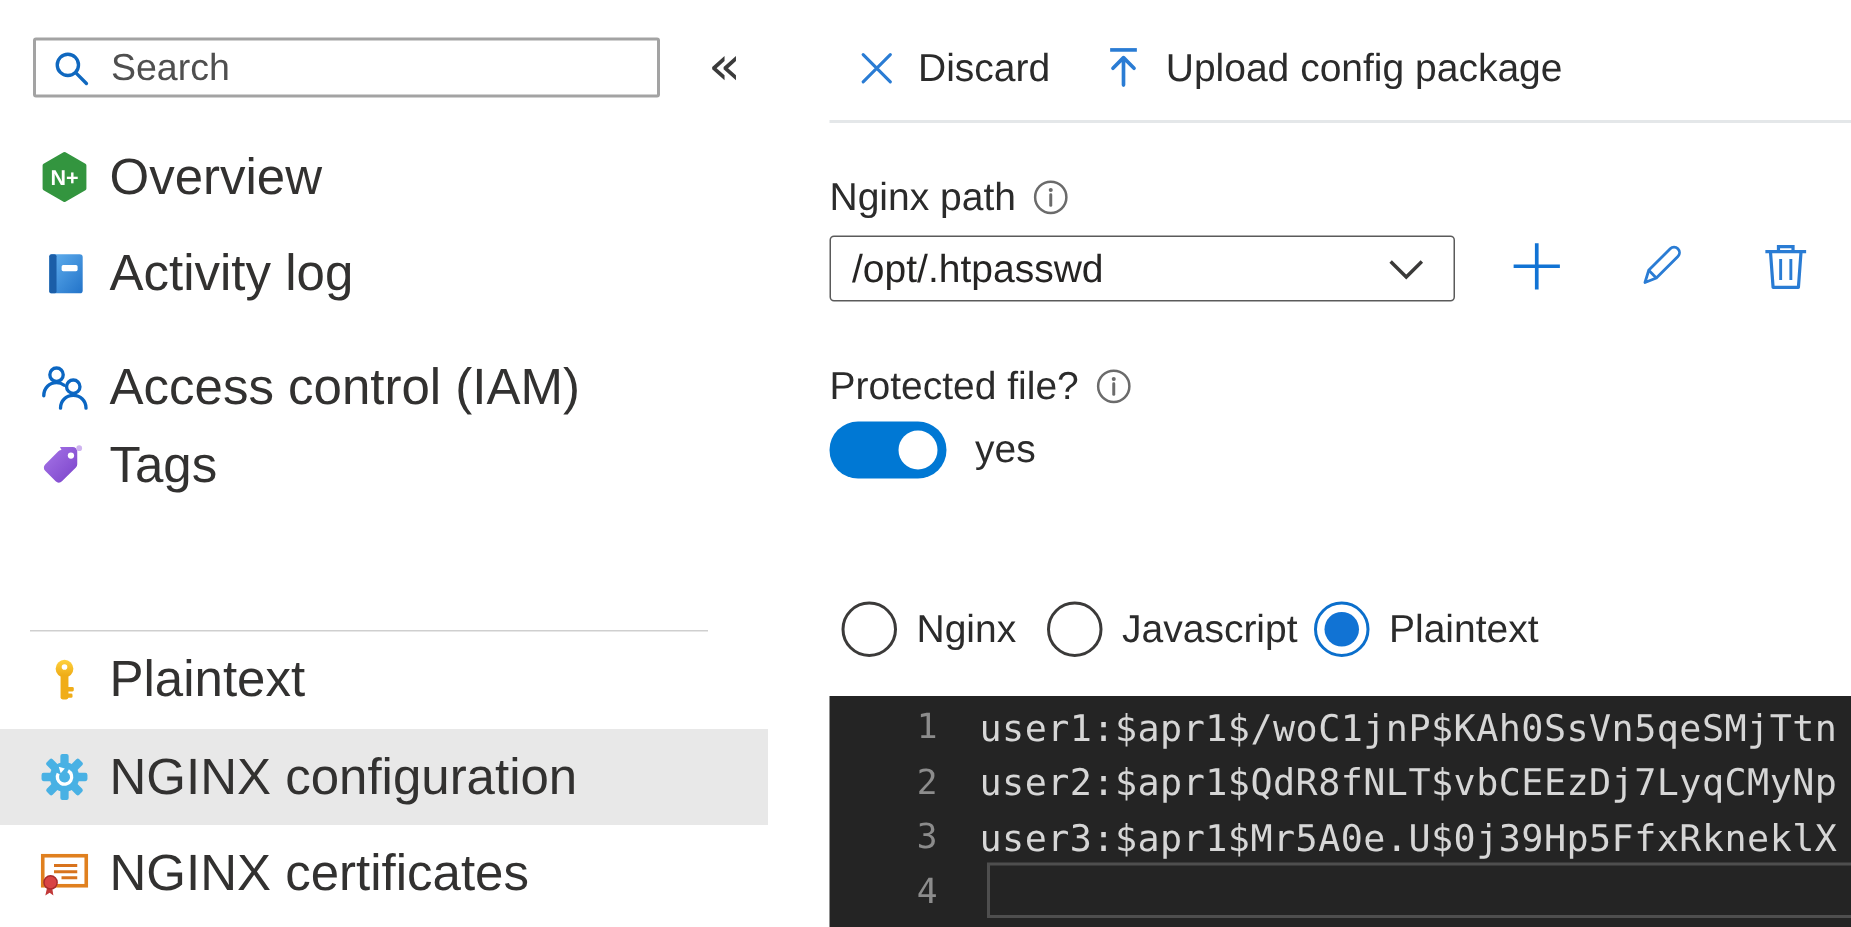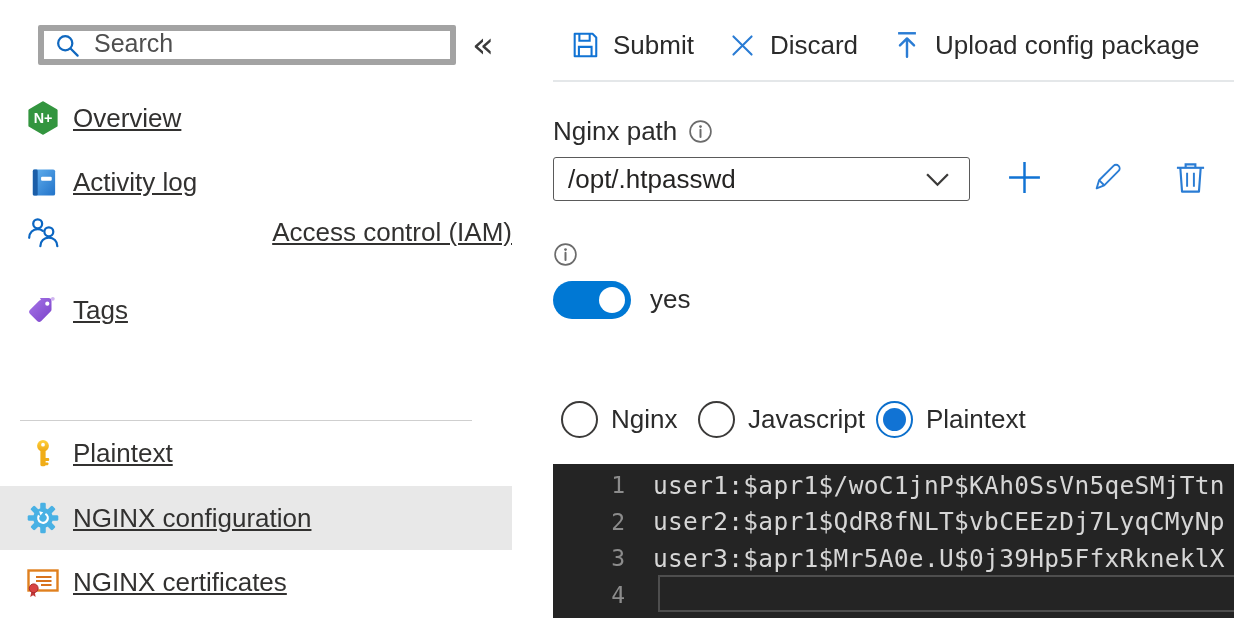--- a/index.html
+++ b/index.html
@@ -4,42 +4,42 @@
 <style>
   html,body{margin:0;padding:0;}
   body{
     width:1234px;height:618px;position:relative;overflow:hidden;
     background:#ffffff;color:#323130;
     font-family:"Liberation Sans",sans-serif;
   }
   
   .sidebar{position:absolute;left:0;top:0;width:512px;height:618px;background:#fff;}
   .searchbox{
-    position:absolute;left:38px;top:25px;width:418px;height:40px;
-    border:6px solid #a3a3a3;border-radius:2px;box-sizing:border-box;
-    display:flex;align-items:flex-end;gap:11px;padding:0 10px;background:#fff;
+    position:absolute;left:22px;top:25px;width:418px;height:40px;
+    border:2px solid #a3a3a3;border-radius:2px;box-sizing:border-box;
+    display:flex;align-items:center;gap:11px;padding:0 10px;background:#fff;
   }
   .searchbox input{
     border:none;outline:none;flex:1;font-size:25px;color:#323130;
     font-family:"Liberation Sans",sans-serif;background:transparent;min-width:0;
   }
   .searchbox input::placeholder{color:#4f4f4f;opacity:1;}
   .collapse-btn{
     position:absolute;left:462px;top:18px;width:42px;height:52px;
     font-size:36px;color:#3b3b3b;display:flex;align-items:center;justify-content:center;
     cursor:pointer;user-select:none;font-family:"DejaVu Sans",sans-serif;
   }
   .nav-item{
     position:absolute;left:0;width:512px;height:64px;
     display:flex;align-items:center;cursor:pointer;
   }
   .nav-item.selected{background:#e8e8e8;}
   .nav-item .ic{width:34px;height:34px;margin-left:26px;flex:0 0 auto;
     display:flex;align-items:center;justify-content:center;}
-  .nav-item .lbl{margin-left:13px;font-size:26px;text-decoration:underline;}
+  .nav-item .lbl{margin-left:13px;font-size:34px;}
   .settings-header{
     position:absolute;left:20px;top:362px;height:50px;
     display:flex;align-items:center;font-size:27px;font-weight:700;color:#252423;
   }
   .settings-divider{position:absolute;left:20px;top:420px;width:452px;height:1px;background:#cfcfcf;}
   
   .toolbar{position:absolute;left:553px;top:20px;height:50px;display:flex;align-items:center;}
   .tb-btn{display:flex;align-items:center;gap:13px;padding:0 17px;cursor:pointer;}
   .tb-btn .tb-label{font-size:26px;color:#2b2b2b;white-space:nowrap;}
   .toolbar-divider{position:absolute;left:553px;top:80px;width:681px;height:2px;background:#e4e7e9;}
@@ -119,21 +119,21 @@
             </linearGradient>
           </defs>
           <rect x="5" y="2.5" width="23" height="27" rx="2" fill="url(#bookg)"></rect>
           <rect x="5" y="2.5" width="5" height="27" rx="1.5" fill="#1b5ea8"></rect>
           <rect x="13.5" y="10" width="11" height="4.2" rx="1.1" fill="#fff"></rect>
         </svg>
     </span>
     <span class="lbl">Activity log</span>
   </div>
 
-  <div class="nav-item" style="top:200px;justify-content:space-between;">
+  <div class="nav-item" style="top:226px;">
     <span class="ic">
       <svg viewBox="0 0 32 32" width="34" height="34" fill="none" stroke="#0b66c2" stroke-width="2.1" stroke-linecap="round">
           <circle cx="11" cy="8.3" r="4.2"></circle>
           <path d="M3 21.5 c0-5 3.6-8.2 8-8.2 c1.8 0 3.5 .6 4.8 1.6"></path>
           <circle cx="21.5" cy="15.8" r="4.2"></circle>
           <path d="M13.5 29.3 c0-4.8 3.5-8 8-8 s8 3.2 8 8"></path>
         </svg>
     </span>
     <span class="lbl">Access control (IAM)</span>
   </div>
@@ -208,30 +208,20 @@
     </span>
     <span class="lbl">NGINX certificates</span>
   </div>
 </div>
 
 <div>
 
   <div class="toolbar">
     <div class="tb-btn">
       <span style="display:flex;">
-        <svg viewBox="0 0 32 32" width="30" height="30">
-            <path d="M5 4 h19 l4 4 v20 H5 z" fill="none" stroke="#1173d4" stroke-width="2.2" stroke-linejoin="round"></path>
-            <path d="M10 4 v7.5 h11 V4" fill="none" stroke="#1173d4" stroke-width="2.2"></path>
-            <path d="M9.5 28 v-10 h13.5 v10" fill="none" stroke="#1173d4" stroke-width="2.2"></path>
-          </svg>
-      </span>
-      <span class="tb-label">Submit</span>
-    </div>
-    <div class="tb-btn">
-      <span style="display:flex;">
         <svg viewBox="0 0 32 32" width="29" height="29">
             <path d="M6 6 L26 26 M26 6 L6 26" stroke="#2a7cd4" stroke-width="2.3" stroke-linecap="round"></path>
           </svg>
       </span>
       <span class="tb-label">Discard</span>
     </div>
     <div class="tb-btn">
       <span style="display:flex;">
         <svg viewBox="0 0 32 32" width="30" height="30">
             <path d="M6.5 3.5 h19" stroke="#2a7cd4" stroke-width="2.6"></path>
@@ -283,20 +273,21 @@
       <svg viewBox="0 0 34 36" width="33" height="35">
           <path d="M3 8 h28" stroke="#2a7cd4" stroke-width="2.2"></path>
           <path d="M12 8 V4.5 h10 V8" fill="none" stroke="#2a7cd4" stroke-width="2.2"></path>
           <path d="M6.5 8 l1.8 24.5 h17.4 L27.5 8" fill="none" stroke="#2a7cd4" stroke-width="2.2" stroke-linejoin="round"></path>
           <path d="M13.5 13 v14.5 M20.5 13 v14.5" stroke="#2a7cd4" stroke-width="2"></path>
         </svg>
     </span>
   </div>
 
   <div class="field-label-row row-protected">
+    <span class="flabel">Protected file?</span>
     <span style="display:flex;">
       <svg viewBox="0 0 24 24" width="25" height="25">
           <circle cx="12" cy="12" r="10" fill="none" stroke="#6b6b6b" stroke-width="1.6"></circle>
           <circle cx="12" cy="7.3" r="1.3" fill="#6b6b6b"></circle>
           <path d="M12 10.4 V17.2" stroke="#6b6b6b" stroke-width="1.9" stroke-linecap="round"></path>
         </svg>
     </span>
   </div>
 
   <div class="toggle">

